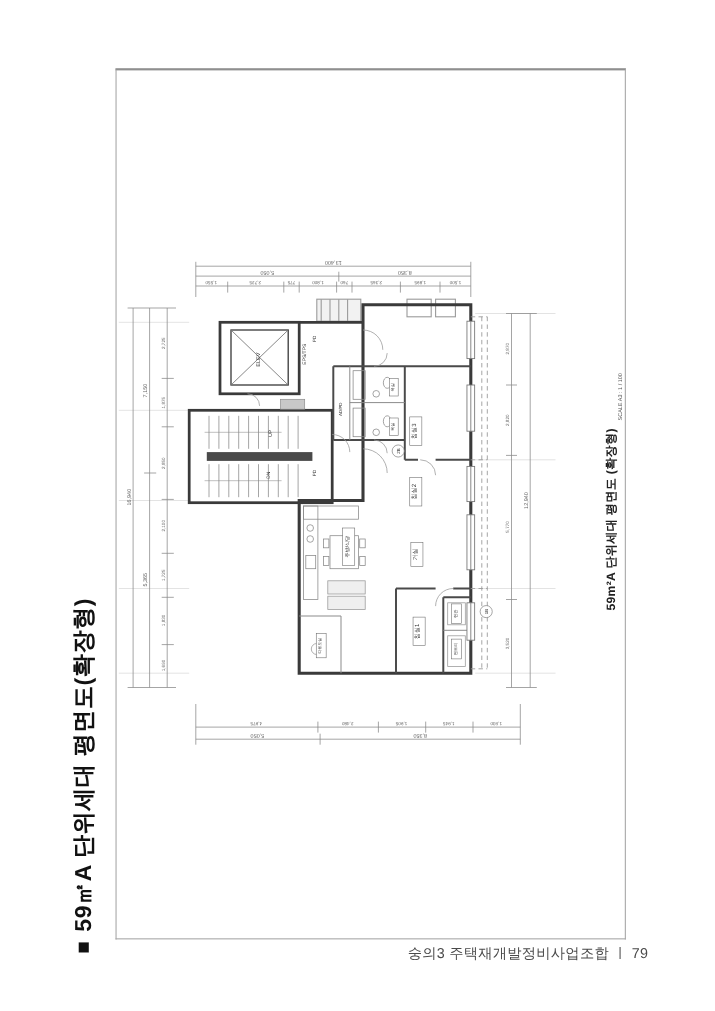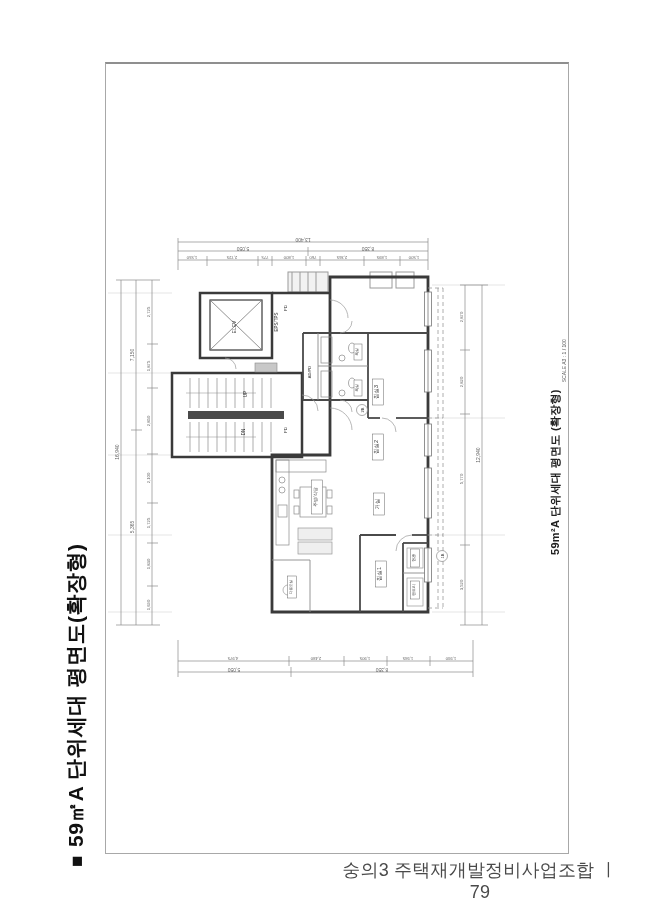--- a/index.html
+++ b/index.html
@@ -22,21 +22,21 @@
   .vtitle .sq{font-size:19px;line-height:1;}
   .caption-wrap{
     position:absolute;left:448px;top:440px;width:214px;height:30px;
     transform:rotate(-90deg);transform-origin:center;
     display:flex;align-items:center;gap:7px;white-space:nowrap;
   }
   .caption-title{font-size:11px;font-weight:bold;color:#222;letter-spacing:0.3px;}
   .caption-scale{font-size:5px;color:#555;align-self:flex-end;padding-bottom:3px;}
   .footer{
     position:absolute;left:330px;top:858px;width:300px;
-    text-align:center;font-size:18px;color:#4a4a4a;letter-spacing:0.2px;
+    text-align:center;font-size:13px;color:#4a4a4a;letter-spacing:0.2px;
   }
   .plan-svg{position:absolute;left:85px;top:232px;}
   svg text{font-family:"Liberation Sans","DejaVu Sans",sans-serif;}
   .dim{fill:#666;}
   .lbl{fill:#333;}
 </style>
 </head>
 <body>
 
 <div class="frame"></div>

